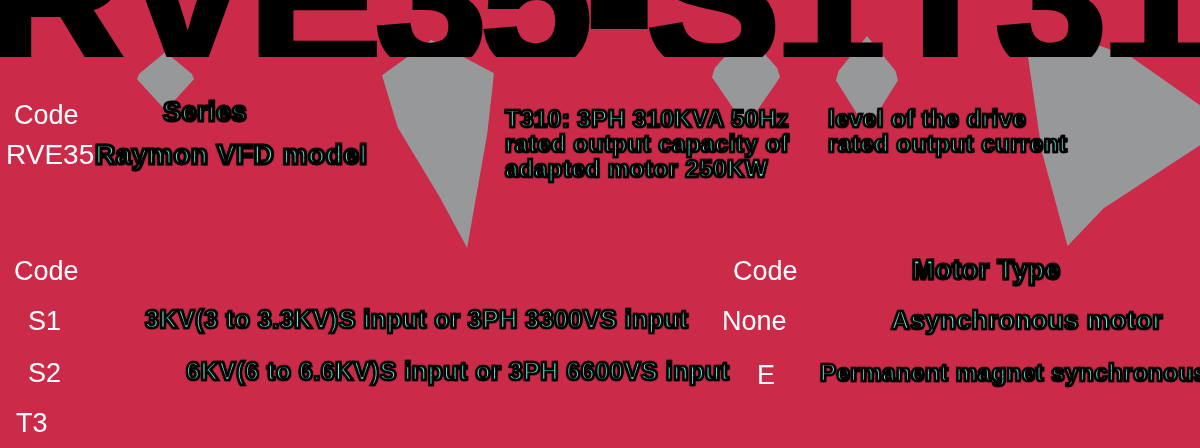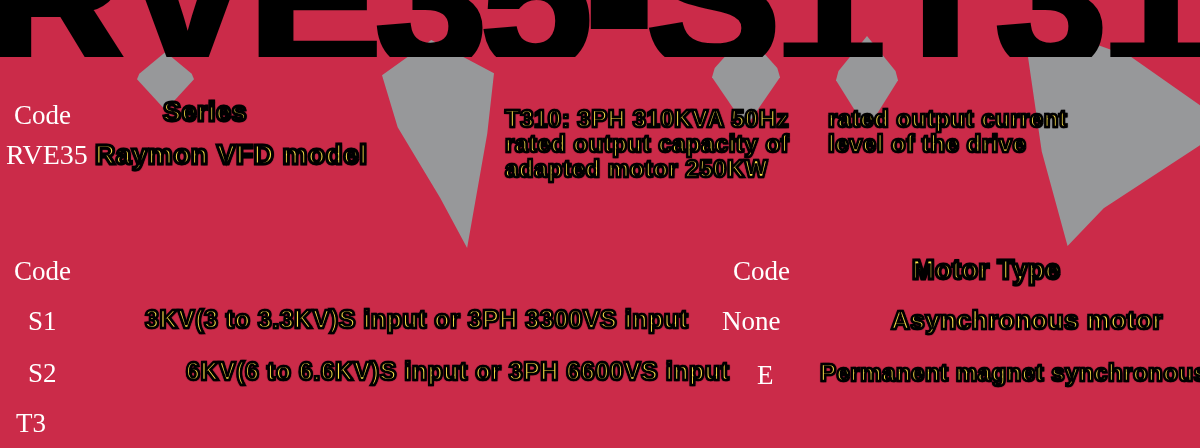--- a/index.html
+++ b/index.html
@@ -22,32 +22,32 @@
     white-space:nowrap;letter-spacing:-6px;
     -webkit-text-stroke:6px #000;
   }
   
   .arrow{background:#97989A;z-index:1;}
   .kite{clip-path:polygon(50% 0%, 96% 38%, 100% 48%, 52% 100%, 48% 100%, 0% 48%, 4% 38%);}
   #arrow-voltage{clip-path:polygon(44% 0%, 100% 16%, 94% 45%, 76% 100%, 52% 76%, 14% 42%, 0% 17%);}
   #arrow-motor{clip-path:polygon(26% 0%, 60% 10%, 100% 33%, 100% 52%, 44% 82%, 23% 100%, 8% 55%, 0% 10%);}
   
   .blob{
-    color:#fde047;font-weight:bold;z-index:3;white-space:nowrap;
+    color:#5eead4;font-weight:bold;z-index:3;white-space:nowrap;
     -webkit-text-stroke:3px #000;
     text-shadow:0 0 2px #000, 1px 1px 1px #000, -1px 1px 1px #000, 1px -1px 1px #000;
     letter-spacing:0.5px;
   }
   .blob2{
     -webkit-text-stroke:2.5px #000;
   }
   
   .wlabel{
     color:#fff;z-index:3;white-space:nowrap;
-    font-size:27px;font-weight:normal;font-family:Liberation Serif, serif;
+    font-size:27px;font-weight:normal;
   }
 </style>
 </head>
 <body>
 
 <div id="stage">
 
   <div class="abs arrow kite" id="arrow-series" style="left:137px;top:52px;width:57px;height:57px;"></div>
   <div class="abs arrow" id="arrow-voltage" style="left:382px;top:40px;width:112px;height:208px;"></div>
   <div class="abs arrow kite" style="left:712px;top:33px;width:68px;height:92px;"></div>
@@ -63,22 +63,22 @@
   <div class="abs wlabel" style="left:6px;top:139px;font-size:28px;">RVE35</div>
   <div class="abs blob" style="left:95px;top:139px;font-size:28px;">Raymon VFD model</div>
 
   <div class="abs" style="left:505px;top:106px;z-index:3;">
     <div class="blob blob2" style="position:relative;font-size:24px;line-height:25px;">T310: 3PH 310KVA 50Hz</div>
     <div class="blob blob2" style="position:relative;font-size:24px;line-height:25px;">rated output capacity of</div>
     <div class="blob blob2" style="position:relative;font-size:24px;line-height:25px;">adapted motor 250KW</div>
   </div>
 
   <div class="abs" style="left:828px;top:106px;z-index:3;">
+    <div class="blob blob2" style="position:relative;font-size:24px;line-height:25px;">level of the drive</div>
     <div class="blob blob2" style="position:relative;font-size:24px;line-height:25px;">rated output current</div>
-    <div class="blob blob2" style="position:relative;font-size:24px;line-height:25px;">level of the drive</div>
   </div>
 
   <div class="abs wlabel" style="left:14px;top:256px;">Code</div>
 
   <div class="abs wlabel" style="left:28px;top:306px;">S1</div>
   <div class="abs blob blob2" style="left:145px;top:305px;font-size:25px;">3KV(3 to 3.3KV)S input or 3PH 3300VS input</div>
 
   <div class="abs wlabel" style="left:28px;top:358px;">S2</div>
   <div class="abs blob blob2" style="left:145px;top:357px;font-size:25px;margin-left:41px;">6KV(6 to 6.6KV)S input or 3PH 6600VS input</div>
 

